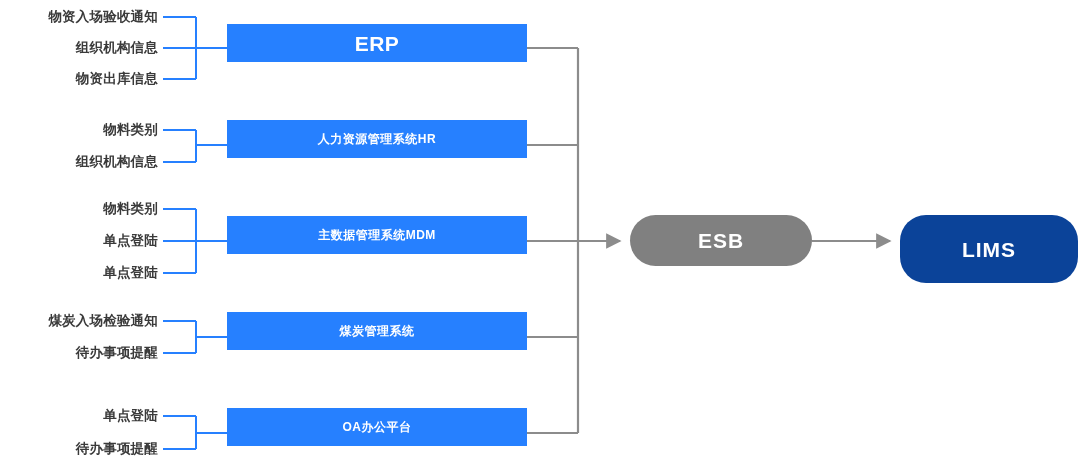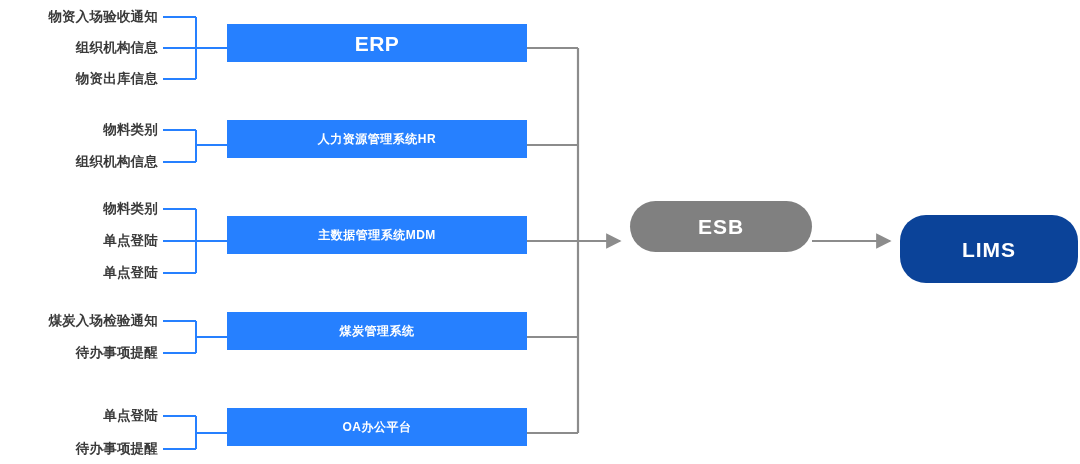--- a/index.html
+++ b/index.html
@@ -63,21 +63,21 @@
     align-items: center;
     justify-content: center;
     color: #ffffff;
     font-weight: 700;
     font-size: 21px;
     letter-spacing: 1px;
     border-radius: 26px;
     line-height: 1;
   }
   #esb-pill {
-    left: 630px; top: 201px;
+    left: 630px; top: 215px;
     width: 182px; height: 51px;
     background: #808080;
   }
   #lims-pill {
     left: 900px; top: 215px;
     width: 178px; height: 68px;
     background: #0b4399;
   }
 </style>
 </head>

